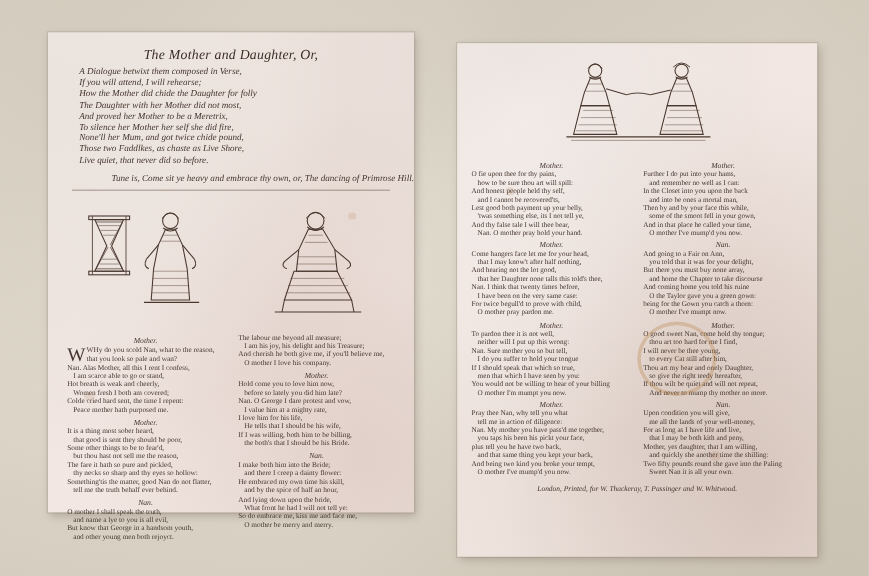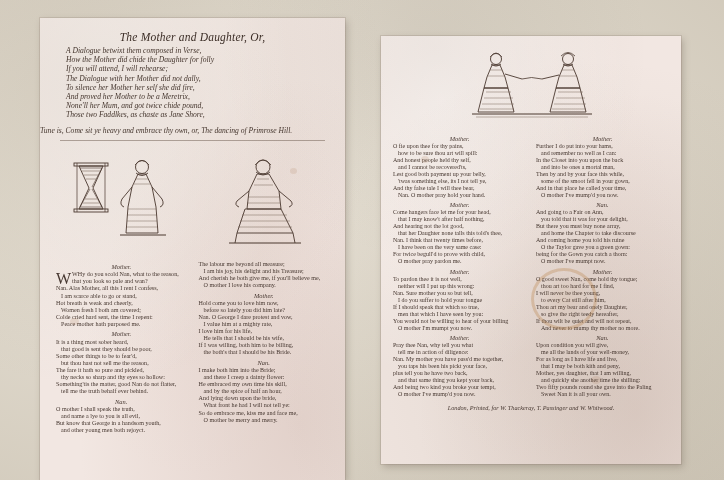--- a/index.html
+++ b/index.html
@@ -42,21 +42,21 @@
     position: absolute;
     inset: 0;
     background:
       radial-gradient(ellipse at 20% 15%, rgba(255,250,248,.75) 0%, rgba(255,250,248,0) 55%),
       radial-gradient(ellipse at 85% 88%, rgba(196,168,158,.35) 0%, rgba(196,168,158,0) 60%),
       radial-gradient(ellipse at 50% 50%, rgba(214,186,176,.10) 0%, rgba(214,186,176,0) 70%);
     pointer-events: none;
   }
   .leaf > * { position: relative; z-index: 2; }
 
-  #leaf-left  { left: 40px;  top: 18px;  width: 305px; height: 462px; }
+  #leaf-left  { left: 40px;  top: 27px;  width: 305px; height: 400px; }
   #leaf-right { left: 381px; top: 36px;  width: 300px; height: 428px; }
 
   .ink {
     color: #42332c;
   }
 
   
   .title {
     text-align: center;
     font-size: 11.5px;
@@ -67,21 +67,21 @@
   }
   .arg {
     margin: 0 26px;
     font-size: 7.6px;
     line-height: 9.2px;
     color: #44352d;
     font-style: italic;
   }
   .arg div { white-space: nowrap; }
   .tune {
-    text-align: left;
+    text-align: right;
     font-size: 7.6px;
     font-style: italic;
     margin-top: 6px;
     color: #44352d;
   }
   .rule {
     height: 1px;
     background: #6b5a4e;
     opacity: .5;
     margin: 5px 20px 0 20px;
@@ -171,27 +171,28 @@
 <body>
 
 <div id="sheet">
 
   <div class="leaf" id="leaf-left">
 
     <div class="title ink">The Mother and Daughter, Or,</div>
 
     <div class="arg ink">
       <div>A Dialogue betwixt them composed in Verse,</div>
+      <div>If you will attend, I will rehearse;</div>
       <div>How the Mother did chide the Daughter for folly</div>
-      <div>If you will attend, I will rehearse;</div>
-      <div>The Dialogue with her Mother did not dally,</div>
+      <div>The Daughter with her Mother did not most,</div>
+      <div>And proved her Mother to be a Meretrix,</div>
       <div>To silence her Mother her self she did fire,</div>
-      <div>And proved her Mother to be a Meretrix,</div>
       <div>None'll her Mum, and got twice chide pound,</div>
-      <div>Those two Faddlkes, as chaste as Jane Shore,</div>
+      <div>Those two Faddlkes, as chaste as Live Shore,</div>
+      <div>Live quiet, that never did so before.</div>
     </div>
 
     <div class="tune ink">Tune is, Come sit ye heavy and embrace thy own, or, The dancing of Primrose Hill.</div>
     <div class="rule"></div>
 
     <div class="cuts">
 
       <div>
         <svg width="118" height="104" viewBox="0 0 118 104">
           <g stroke="#4a382f" fill="none" stroke-width="0.9">

